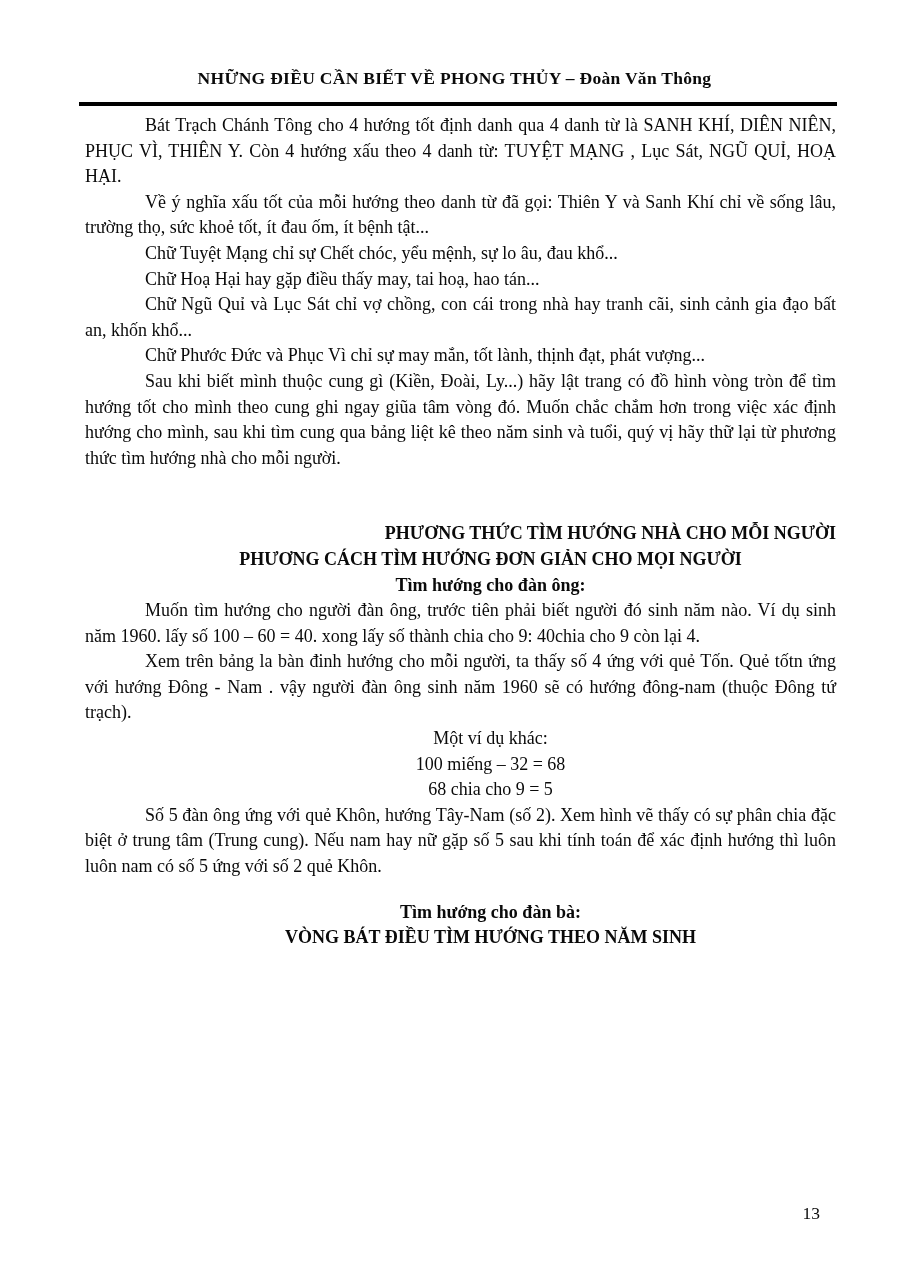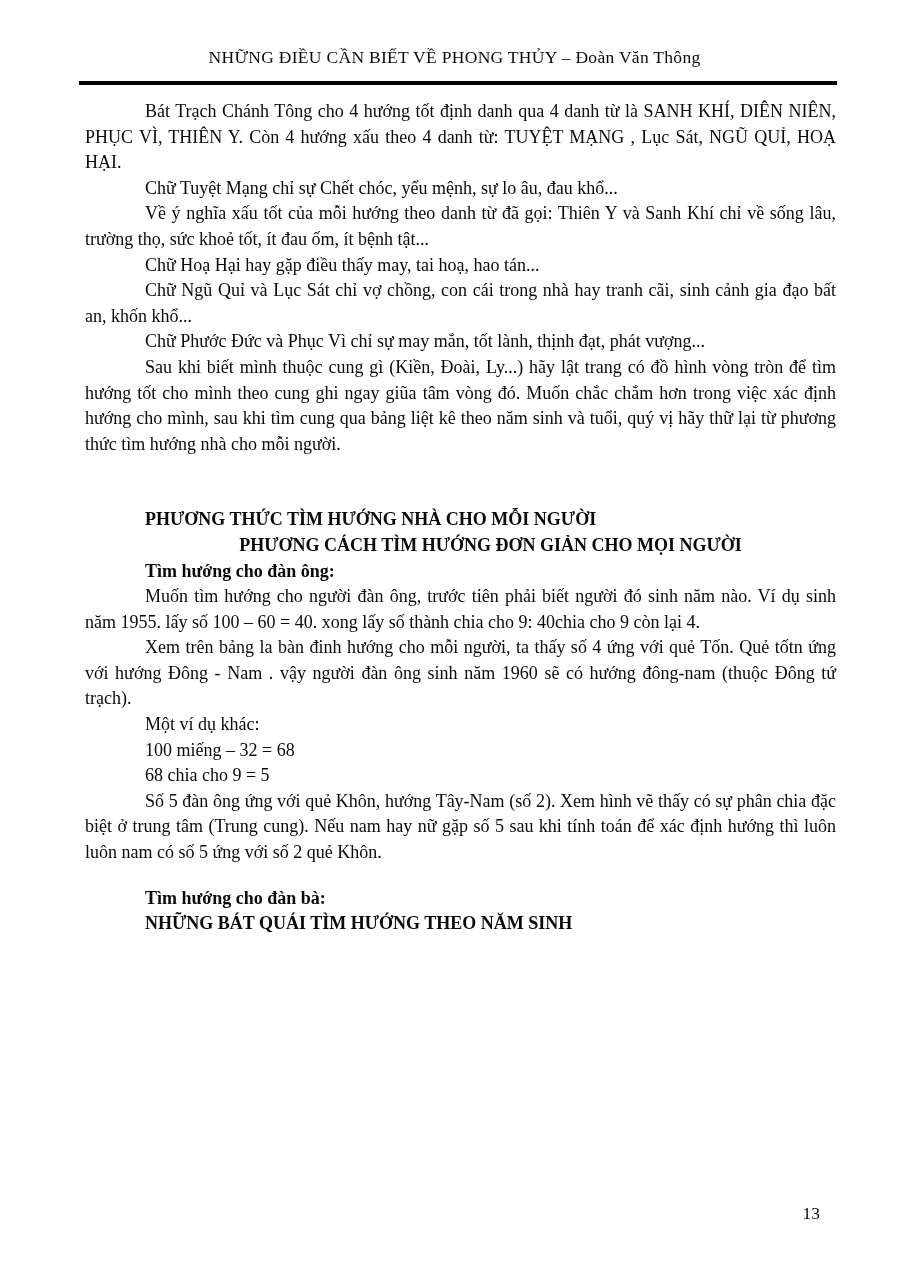--- a/index.html
+++ b/index.html
@@ -7,47 +7,48 @@
     position: relative;
     width: 909px;
     height: 1286px;
     background: #ffffff;
     margin: 0 auto;
     font-family: "Liberation Serif", "DejaVu Serif", serif;
     color: #0a0a0a;
     overflow: hidden;
   }
   .running-header {
-    padding-top: 47px;
+    padding-top: 68px;
     text-align: center;
     font-size: 17.5px;
     letter-spacing: 0.3px;
     white-space: nowrap;
+    font-weight: bold;
   }
   .header-rule {
     height: 4px;
     background: #000000;
     margin: 13px 72px 0 79px;
   }
   .content {
-    padding: 14px 73px 0 85px;
+    padding: 7px 73px 0 85px;
     font-size: 18px;
     line-height: 25.6px;
     text-align: justify;
   }
   .content p {
     margin: 0;
     text-indent: 60px;
   }
-  .content p.no-justify { text-align: left; }
+  .content p.no-justify { text-align: center; }
   .bold { font-weight: bold; }
   .section-title {
     margin-top: 50px !important;
     font-weight: bold;
-    text-align: left;
+    text-align: right;
   }
   .subsection-line1 {
     margin-top: 26px !important;
     font-weight: bold;
     text-align: left;
   }
   .subsection-line2 {
     font-weight: bold;
     text-align: center;
   }
@@ -66,43 +67,43 @@
 
 <div class="page">
 
   <div class="running-header">NHỮNG ĐIỀU CẦN BIẾT VỀ PHONG THỦY – Đoàn Văn Thông</div>
 
   <div class="header-rule"></div>
 
   <div class="content">
 
     <p>Bát Trạch Chánh Tông cho 4 hướng tốt định danh qua 4 danh từ là SANH KHÍ, DIÊN NIÊN, PHỤC VÌ, THIÊN Y. Còn 4 hướng xấu theo 4 danh từ: TUYỆT MẠNG , Lục Sát, NGŨ QUỈ, HOẠ HẠI.</p>
+    <p>Về ý nghĩa xấu tốt của mỗi hướng theo danh từ đã gọi: Thiên Y và Sanh Khí chỉ về sống lâu, trường thọ, sức khoẻ tốt, ít đau ốm, ít bệnh tật...</p>
     <p>Chữ Tuyệt Mạng chỉ sự Chết chóc, yểu mệnh, sự lo âu, đau khổ...</p>
-    <p>Về ý nghĩa xấu tốt của mỗi hướng theo danh từ đã gọi: Thiên Y và Sanh Khí chỉ về sống lâu, trường thọ, sức khoẻ tốt, ít đau ốm, ít bệnh tật...</p>
     <p>Chữ Hoạ Hại hay gặp điều thấy may, tai hoạ, hao tán...</p>
     <p>Chữ Ngũ Quỉ và Lục Sát chỉ vợ chồng, con cái trong nhà hay tranh cãi, sinh cảnh gia đạo bất an, khốn khổ...</p>
     <p>Chữ Phước Đức và Phục Vì chỉ sự may mắn, tốt lành, thịnh đạt, phát vượng...</p>
     <p>Sau khi biết mình thuộc cung gì (Kiền, Đoài, Ly...) hãy lật trang có đồ hình vòng tròn để tìm hướng tốt cho mình theo cung ghi ngay giũa tâm vòng đó. Muốn chắc chắm hơn trong việc xác định hướng cho mình, sau khi tìm cung qua bảng liệt kê theo năm sinh và tuổi, quý vị hãy thữ lại từ phương thức tìm hướng nhà cho mỗi người.</p>
 
     <p class="section-title">PHƯƠNG THỨC TÌM HƯỚNG NHÀ CHO MỖI NGƯỜI</p>
 
     <p class="subsection-line2">PHƯƠNG CÁCH TÌM HƯỚNG ĐƠN GIẢN CHO MỌI NGƯỜI</p>
 
 
     <p class="bold no-justify">Tìm hướng cho đàn ông:</p>
 
-    <p>Muốn tìm hướng cho người đàn ông, trước tiên phải biết người đó sinh năm nào. Ví dụ sinh năm 1955. lấy số 100 – 60 = 40. xong lấy số thành chia cho 9: 40chia cho 9 còn lại 4.</p>
+    <p>Muốn tìm hướng cho người đàn ông, trước tiên phải biết người đó sinh năm nào. Ví dụ sinh năm 1960. lấy số 100 – 60 = 40. xong lấy số thành chia cho 9: 40chia cho 9 còn lại 4.</p>
     <p>Xem trên bảng la bàn đinh hướng cho mỗi người, ta thấy số 4 ứng với quẻ Tốn. Quẻ tốtn ứng với hướng Đông - Nam . vậy người đàn ông sinh năm 1960 sẽ có hướng đông-nam (thuộc Đông tứ trạch).</p>
     <p class="no-justify">Một ví dụ khác:</p>
     <p class="no-justify">100 miếng – 32 = 68</p>
     <p class="no-justify">68 chia cho 9 = 5</p>
     <p>Số 5 đàn ông ứng với quẻ Khôn, hướng Tây-Nam (số 2). Xem hình vẽ thấy có sự phân chia đặc biệt ở trung tâm (Trung cung). Nếu nam hay nữ gặp số 5 sau khi tính toán để xác định hướng thì luôn luôn nam có số 5 ứng với số 2 quẻ Khôn.</p>
 
     <p class="bold no-justify women-heading">Tìm hướng cho đàn bà:</p>
 
 
-    <p class="bold no-justify">NHỮNG BÁT QUÁI TÌM HƯỚNG THEO NĂM SINH</p>
+    <p class="bold no-justify">VÒNG BÁT ĐIỀU TÌM HƯỚNG THEO NĂM SINH</p>
 
   </div>
 
   <div class="page-number">13</div>
 
 </div>
 
 </body></html>

